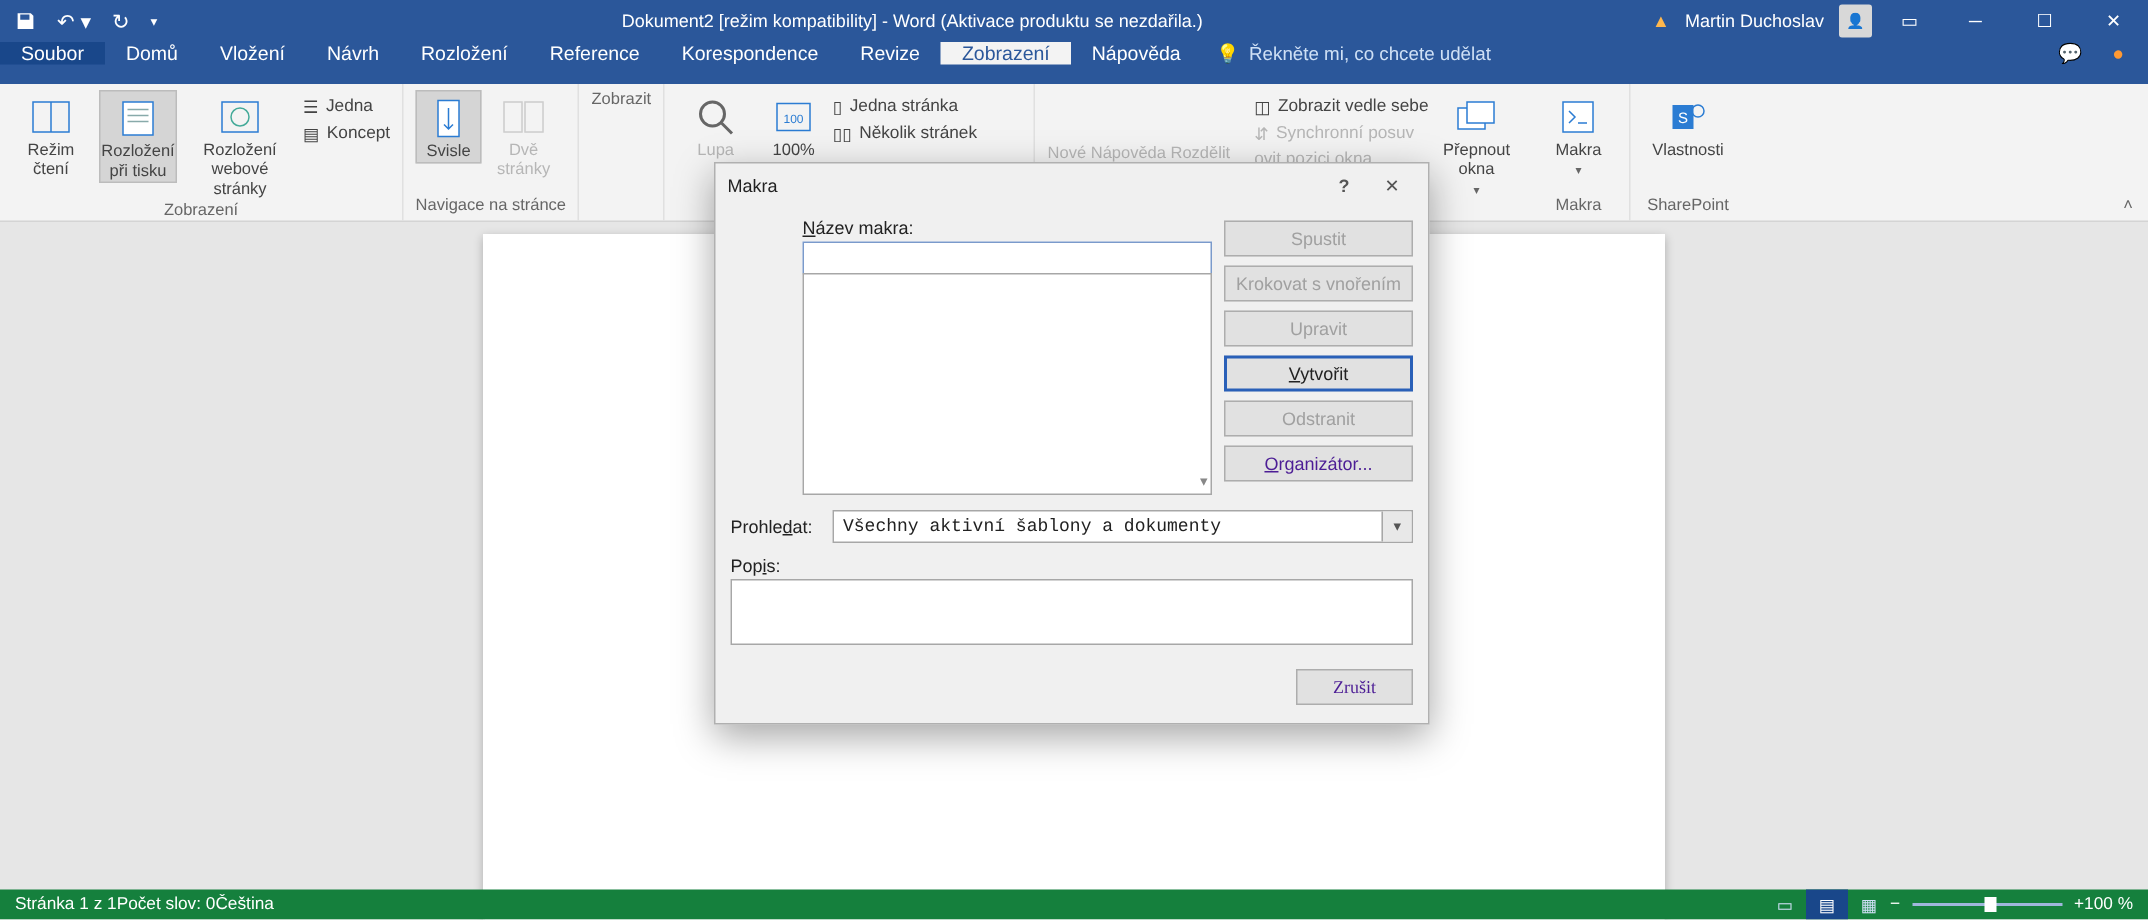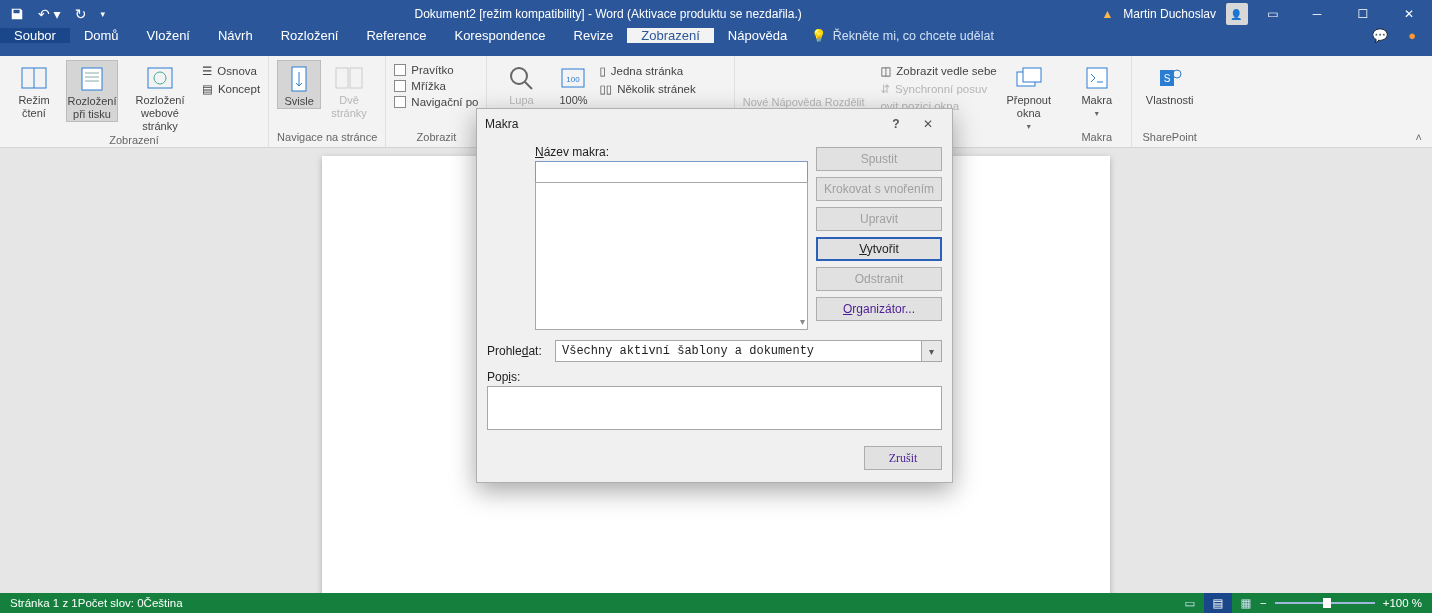--- a/index.html
+++ b/index.html
@@ -158,21 +158,21 @@
               <rect x="1" y="1" width="24" height="20" fill="none" stroke="#2b7cd3"></rect>
               <circle cx="13" cy="11" r="6" fill="none" stroke="#4a9"></circle>
             </svg>
           </div>
         <span style="white-space:pre-line">Rozložení
 webové stránky</span>
       </div>
       <div class="small-list">
         <div class="chk">
             <span>☰</span>
-            <span>Osnova</span>
+            <span>Jedna</span>
           </div>
         <div class="chk">
             <span>▤</span>
             <span>Koncept</span>
           </div>
       </div>
     </div>
     <div class="group-label">Zobrazení</div>
   </div>
 
@@ -195,36 +195,20 @@
             </svg>
           </div>
         <span style="white-space:pre-line">Dvě
 stránky</span>
       </div>
     </div>
     <div class="group-label">Navigace na stránce</div>
   </div>
 
   <div class="group">
-    <div class="group-body">
-      <div class="small-list">
-        <div class="chk">
-            <span class="chk-box"></span>
-            <span>Pravítko</span>
-          </div>
-        <div class="chk">
-            <span class="chk-box"></span>
-            <span>Mřížka</span>
-          </div>
-        <div class="chk">
-            <span class="chk-box"></span>
-            <span>Navigační po</span>
-          </div>
-      </div>
-    </div>
     <div class="group-label">Zobrazit</div>
   </div>
 
   <div class="group" style="border-right:none">
     <div class="group-body">
       <div class="big-btn">
         <div class="big-ico">
             <svg width="26" height="26">
               <circle cx="11" cy="11" r="8" fill="none" stroke="#666" stroke-width="2"></circle>
               <line x1="17" y1="17" x2="24" y2="24" stroke="#666" stroke-width="2"></line>

